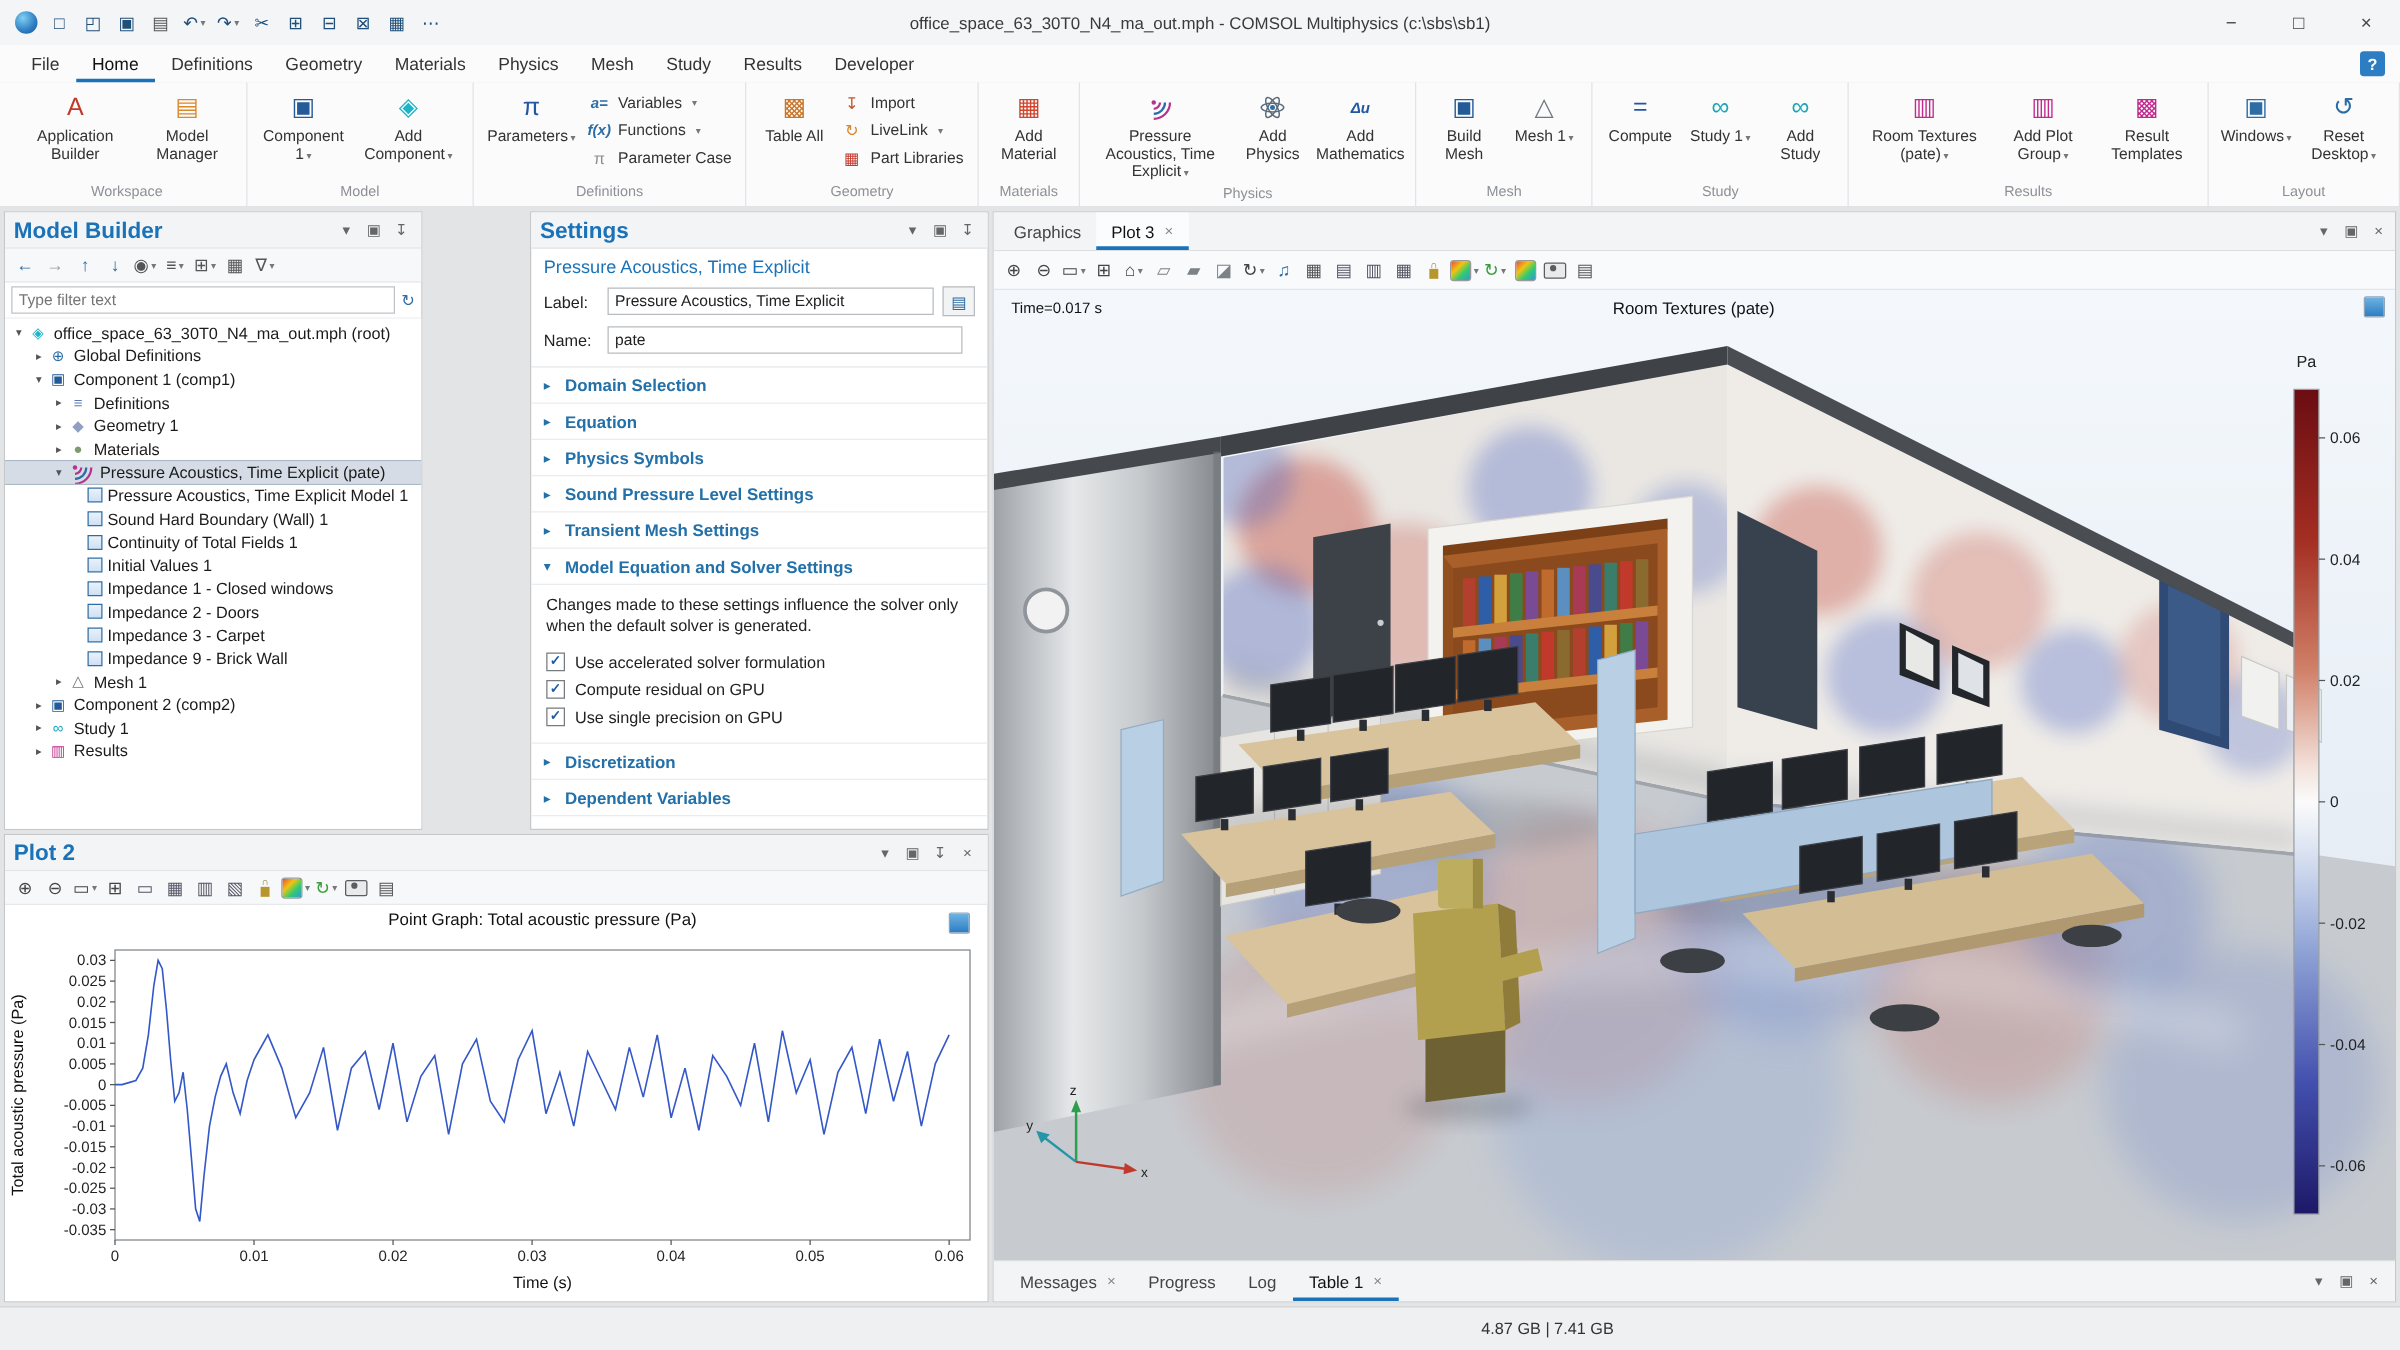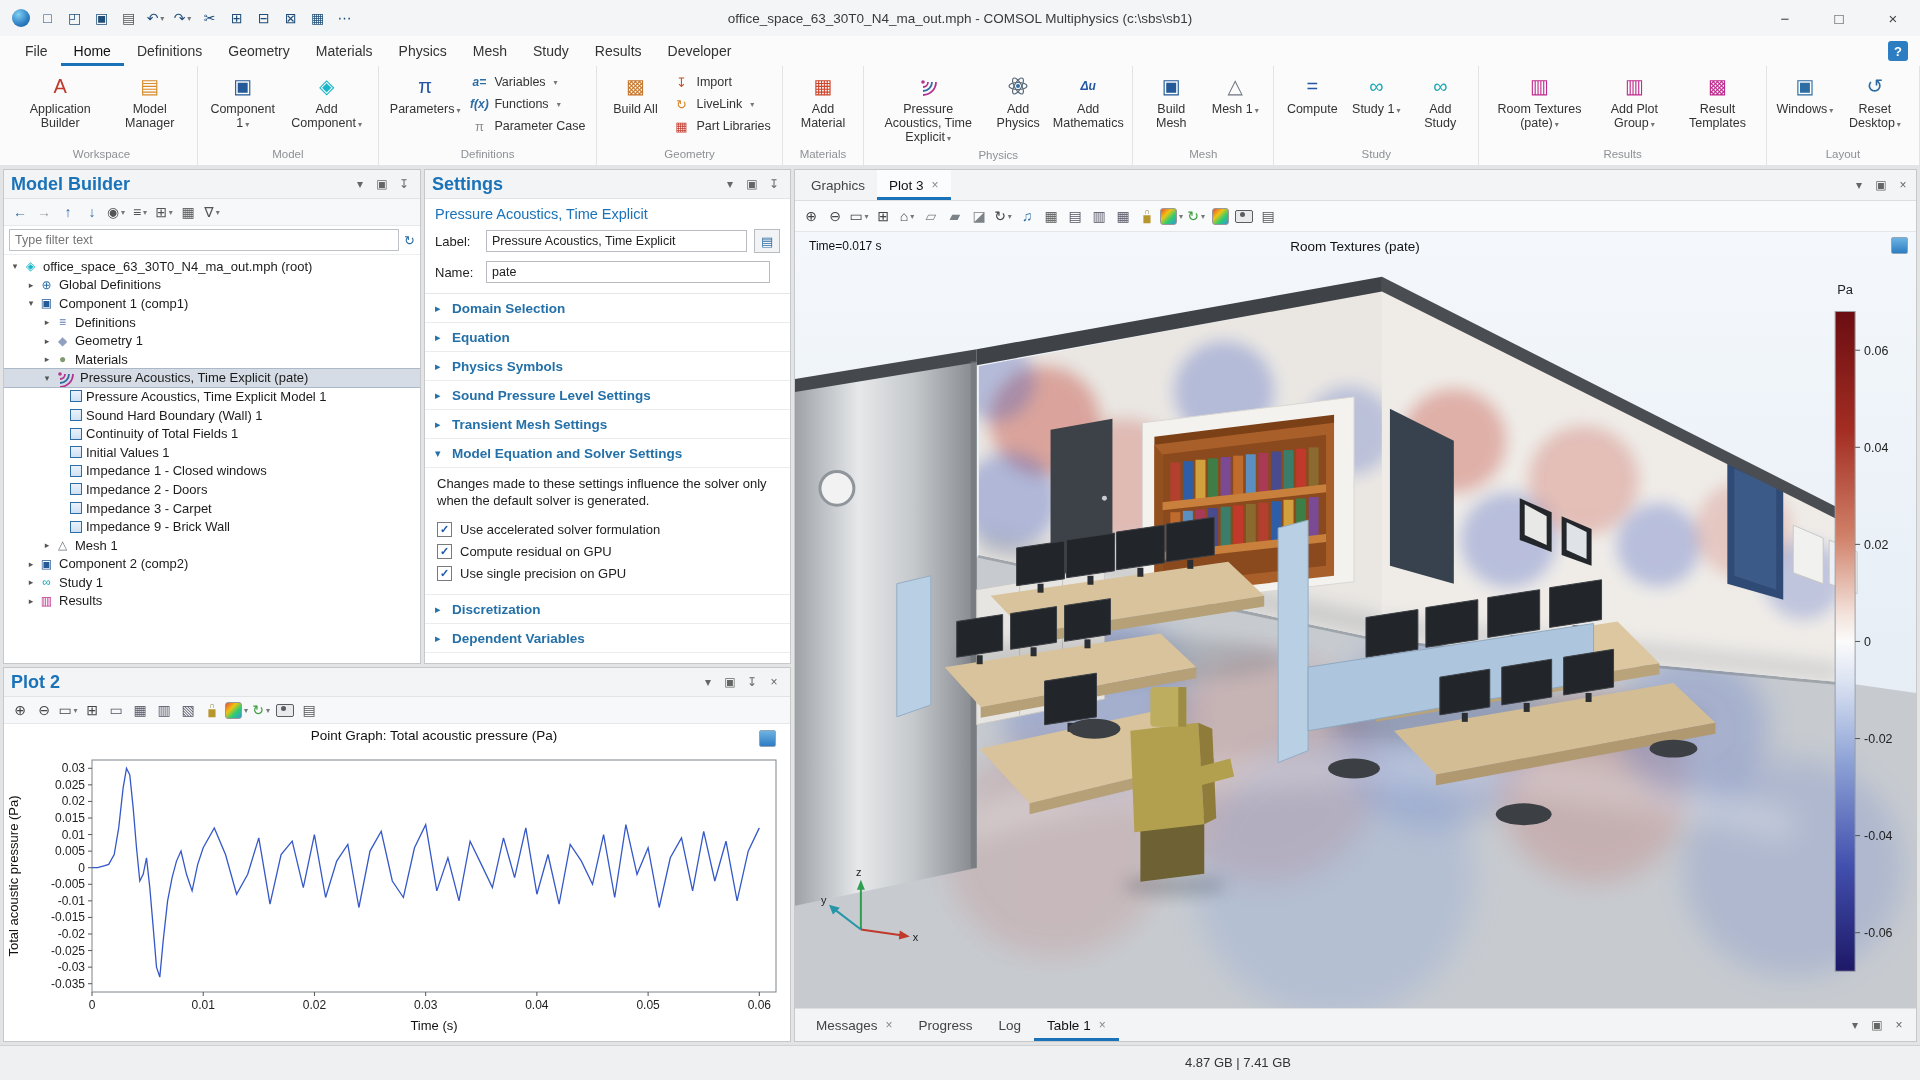--- a/index.html
+++ b/index.html
@@ -39,21 +39,21 @@
   
   #main{position:absolute;top:165px;left:0;right:0;height:881px;background:#e2e4e6;}
   .panel{position:absolute;background:#fff;border:1px solid #c6c8ca;display:flex;flex-direction:column;box-sizing:border-box;}
   .phead{height:28px;display:flex;align-items:center;padding:0 7px;background:#f3f4f5;border-bottom:1px solid #e2e3e4;flex:none;}
   .ptitle{font-size:18px;font-weight:bold;color:#1a72b8;}
   .hicons{margin-left:auto;display:flex;gap:4px;align-items:center;}
   .hic{width:18px;height:18px;display:flex;align-items:center;justify-content:center;color:#666;font-size:12px;}
   .tbar{height:26px;display:flex;align-items:center;gap:2px;padding:0 5px;background:#f7f8f9;border-bottom:1px solid #e7e8e9;flex:none;}
   .tbtn{min-width:22px;height:22px;display:flex;align-items:center;justify-content:center;border-radius:3px;font-size:14px;}
 
-  #mb{left:3px;top:4px;width:418px;height:495px;}
+  #mb{left:3px;top:4px;width:335px;height:495px;}
   #mb-filter{display:flex;align-items:center;padding:3px 5px;gap:5px;border-bottom:1px solid #eee;flex:none;}
   #mb-filter input{flex:1;height:20px;border:1px solid #bfc3c7;font-size:12.5px;padding:0 5px;font-family:inherit;color:#333;}
   #tree{flex:1;overflow:hidden;padding-top:2px;background:#fff;}
   .trow{height:18.6px;display:flex;align-items:center;font-size:13px;color:#1b1b1b;white-space:nowrap;}
   .trow.sel{background:#d5dce5;outline:1px solid #aab8c8;}
   .arr{width:14px;text-align:center;font-size:9px;color:#555;flex:none;}
   .tico{width:17px;display:flex;justify-content:center;align-items:center;margin-right:4px;font-size:12px;flex:none;}
   .nodebox{width:10px;height:10px;border:1px solid #2e6da4;background:linear-gradient(#eaf2fb,#cfe0f4);display:inline-block;}
 
   #settings{left:424px;top:4px;width:367px;height:495px;}
@@ -257,21 +257,21 @@
         </div>
       </div>
       <div class="rcap">Definitions</div>
     </div>
     <div class="rgroup">
       <div class="rrow">
         <div class="rbtn-lg">
           <div class="ric">
             <span class="gly" style="color: rgb(201, 119, 43);">▩</span>
           </div>
-          <div class="rlbl">Build All</div>
+          <div class="rlbl">Table All</div>
         </div>
         <div class="rcol">
           <div class="rbtn-sm">
             <span class="ric">
               <span class="gly" style="color: rgb(192, 87, 43);">↧</span>
             </span>
             <span>Import</span>
           </div>
           <div class="rbtn-sm">
             <span class="ric">

